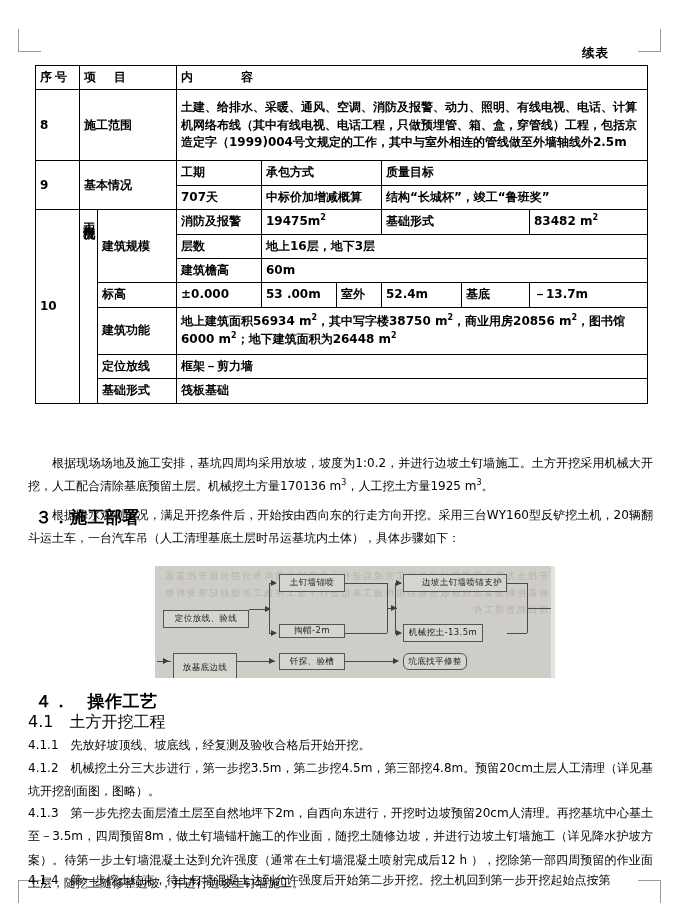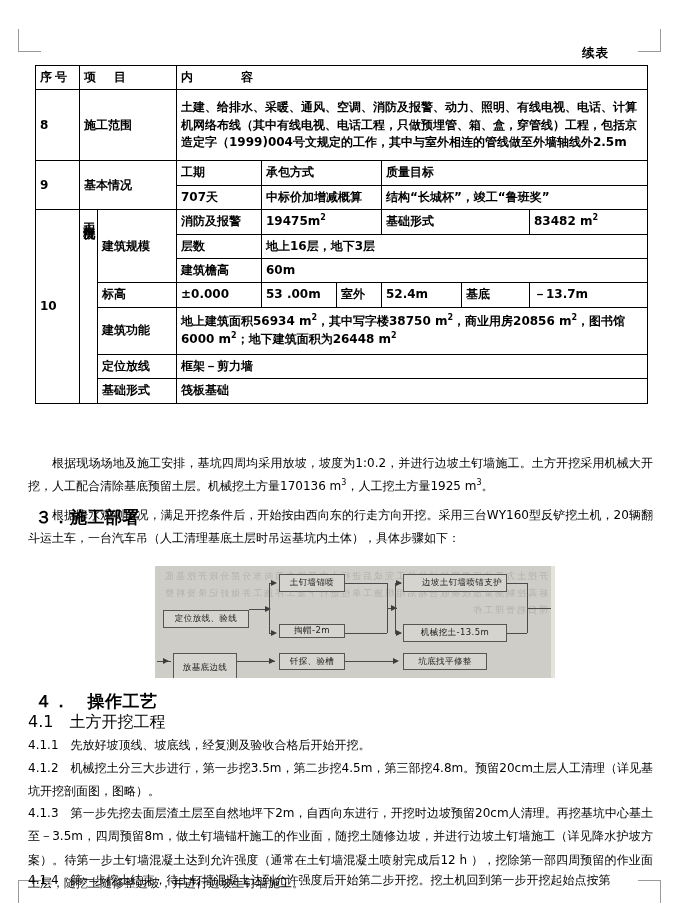--- a/index.html
+++ b/index.html
@@ -264,27 +264,27 @@
   <div class="bleed">开挖土方基坑四周围护结构施工完成后进行土方开挖由西向东分层分段开挖基底标高控制测量放线验收合格后组织施工单位进行下道工序施工并做好记录资料整理归档管理工作</div>
 
   <div class="fbox" style="left:8px; top:44px; width:86px; height:18px;">定位放线、验线</div>
 
   <div class="fbox" style="left:124px; top:8px; width:66px; height:18px;">土钉墙锚喷</div>
 
   <div class="fbox" style="left:124px; top:58px; width:66px; height:14px;">掏帽-2m</div>
 
   <div class="fbox" style="left:248px; top:8px; width:104px; height:18px;padding-left:14px;">边坡土钉墙喷锚支护</div>
 
-  <div class="fbox" style="left:248px; top:58px; width:104px; height:18px;">机械挖土-13.5m</div>
+  <div class="fbox" style="left:248px; top:58px; width:80px; height:18px;">机械挖土-13.5m</div>
 
   <div class="fbox" style="left:18px; top:87px; width:64px; height:29px;">放基底边线</div>
 
   <div class="fbox" style="left:124px; top:87px; width:66px; height:17px;">钎探、验槽</div>
 
-  <div class="fbox" style="left:248px; top:87px; width:84px; height:17px;">坑底找平修整</div>
+  <div class="fbox" style="left:248px; top:87px; width:64px; height:17px;border-radius:6px;">坑底找平修整</div>
 
   <div class="fline h" style="left:94px; top:43px; width:20px;"></div>
   <div class="farrow" style="left:110px; top:39.5px;"></div>
   <div class="fline v" style="left:114px; top:17px; height:50px;"></div>
   <div class="fline h" style="left:114px; top:17px; width:6px;"></div>
   <div class="farrow" style="left:116px; top:13.5px;"></div>
   <div class="fline h" style="left:114px; top:67px; width:6px;"></div>
   <div class="farrow" style="left:116px; top:63.5px;"></div>
 
   <div class="fline h" style="left:190px; top:17px; width:42px;"></div>

